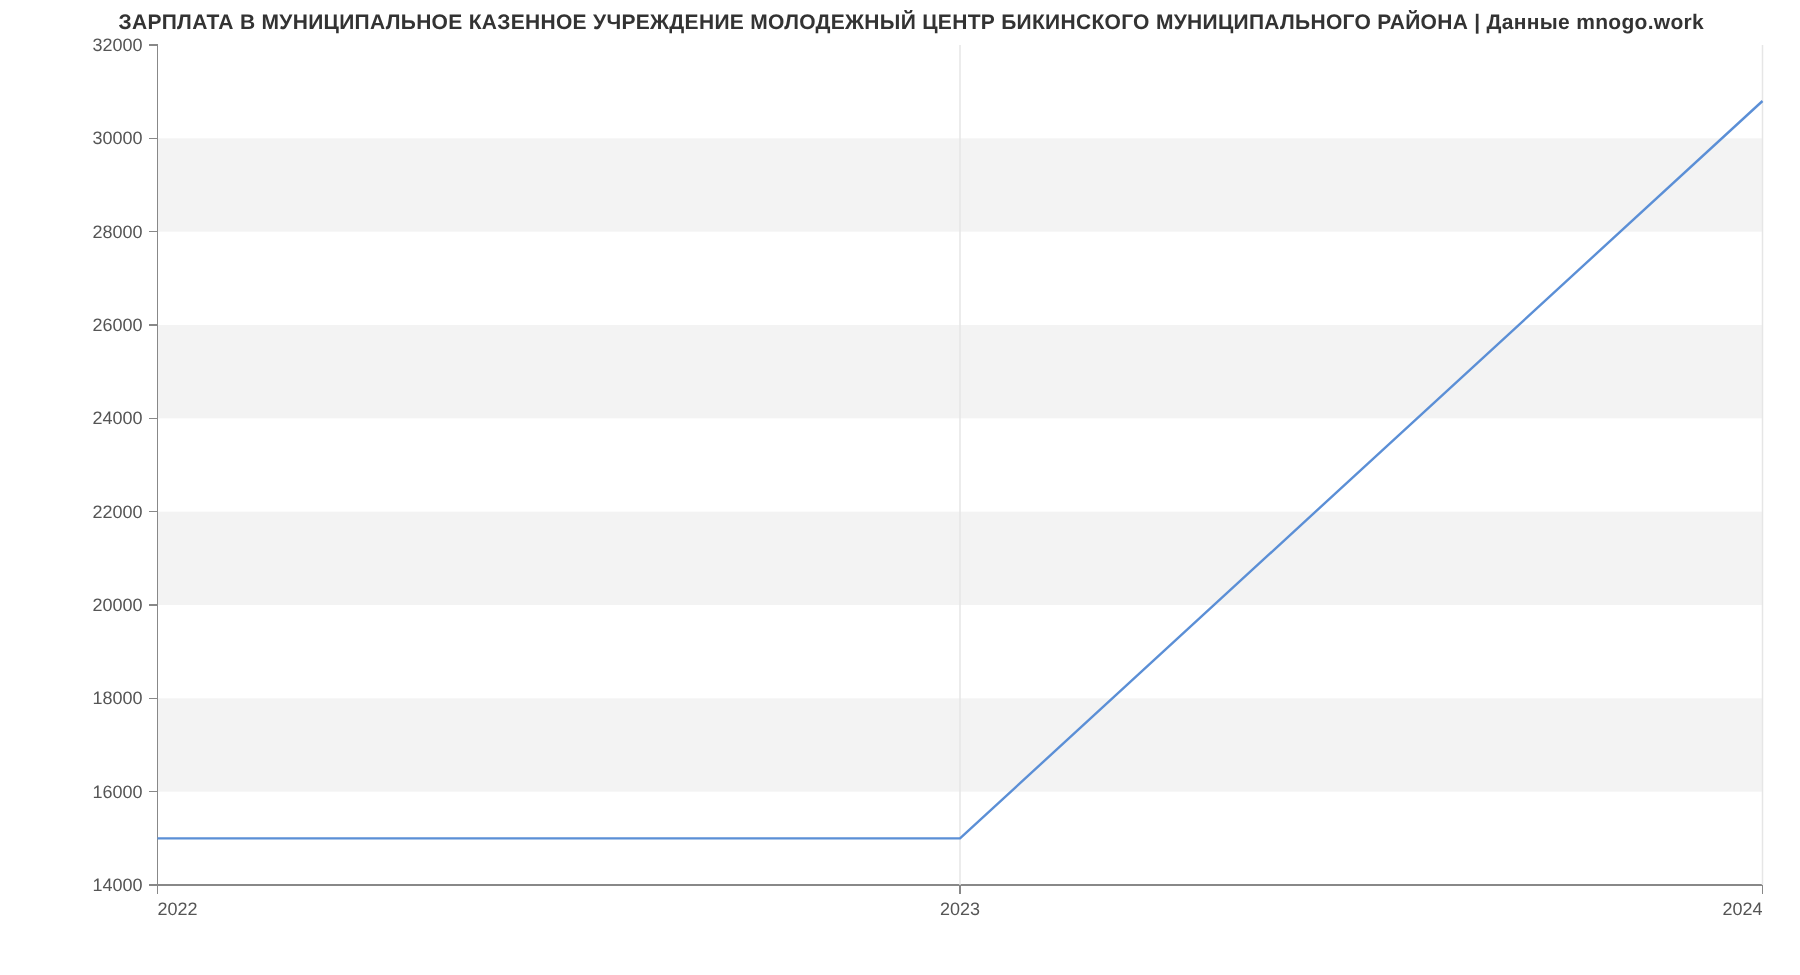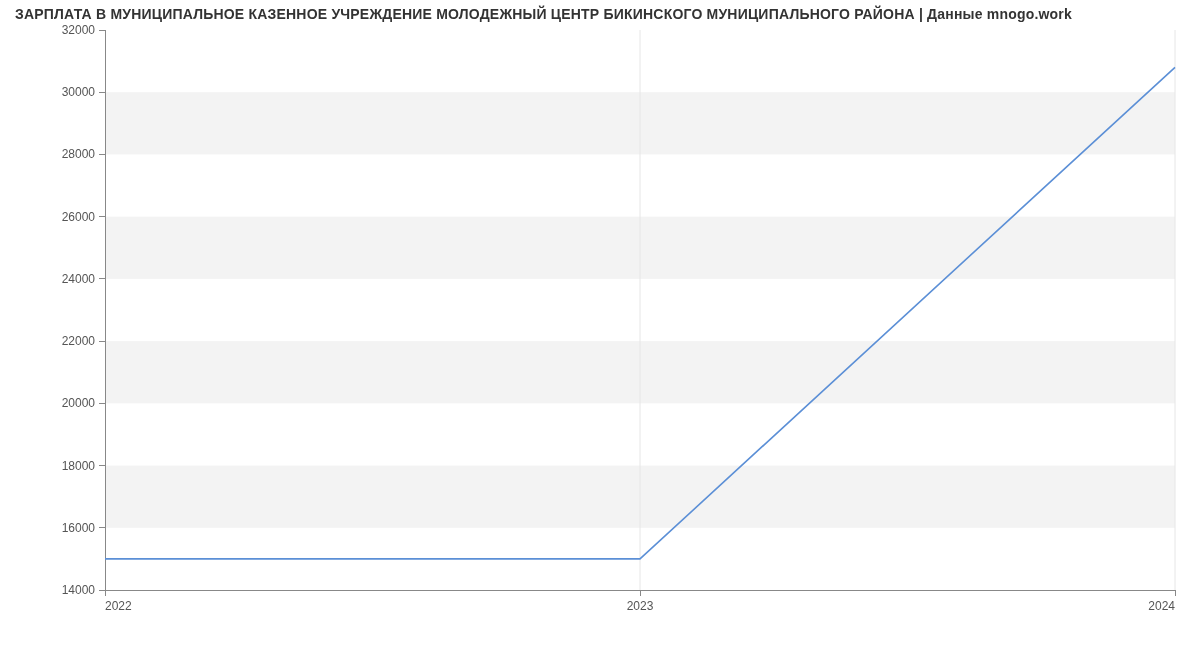--- a/index.html
+++ b/index.html
@@ -14,21 +14,21 @@
   .chart-wrap {
     position: relative;
     width: 1200px;
     height: 650px;
   }
   .title {
     position: absolute;
     top: 6px;
     left: 0;
     right: 0;
-    text-align: left;
+    text-align: center;
     font-size: 14px;
     font-weight: 600;
     color: #333;
     letter-spacing: 0.2px;
     padding-left: 15px;
   }
   svg { display: block; }
   .y-tick text, .x-tick text {
     font-size: 12px;
     fill: #555;

